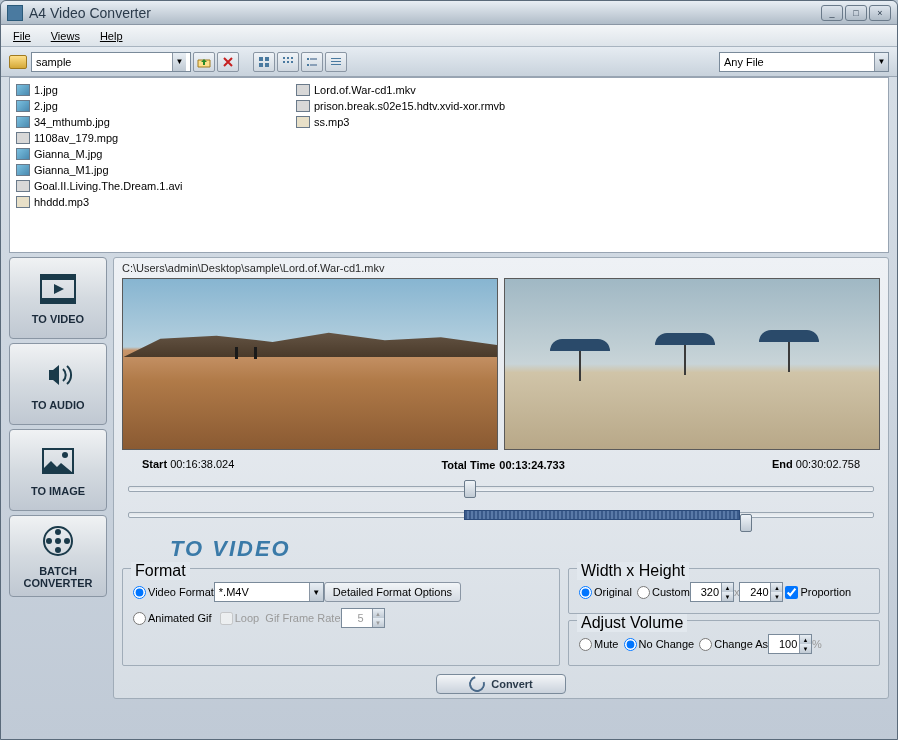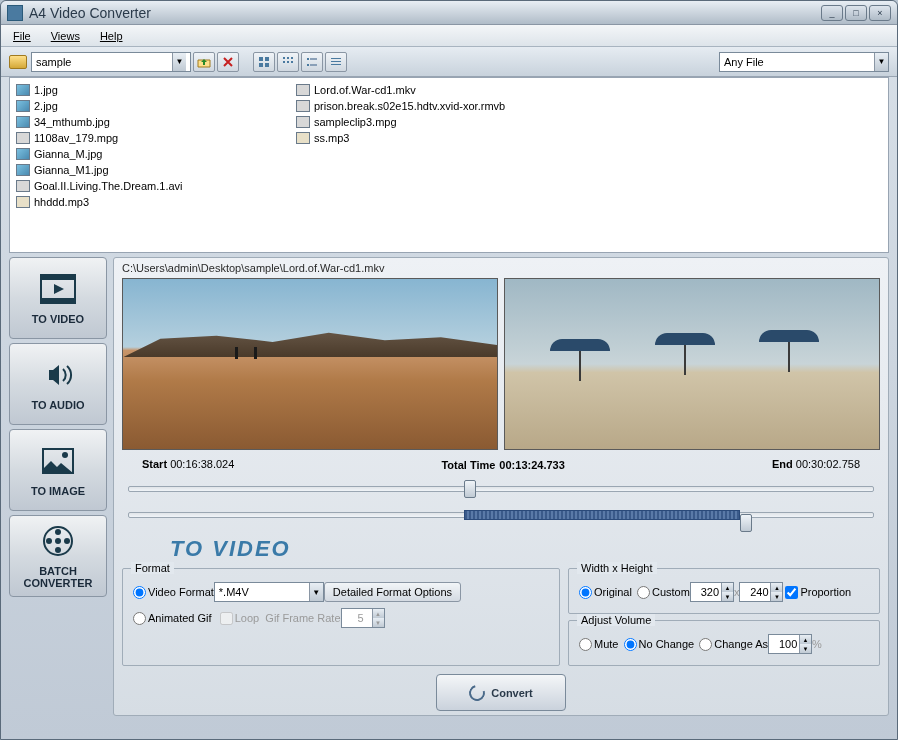--- a/index.html
+++ b/index.html
@@ -44,34 +44,34 @@
 .fig2 { left: 35%; }
 .timerow { display: flex; justify-content: space-between; align-items: center; margin: 6px 20px; font-size: 12px; }
 .timerow .tt { font-weight: bold; font-size: 14px; }
 .slider-track { position: relative; height: 24px; margin: 2px 6px; }
 .track-bg { position: absolute; top: 8px; left: 0; right: 0; height: 6px; background: linear-gradient(to bottom,#e0e4e8,#f0f4f8); border: 1px solid #9aa6b2; border-radius: 2px; }
 .range-bar { position: absolute; top: 6px; height: 10px; background: repeating-linear-gradient(90deg,#3a5a8a 0,#3a5a8a 2px,#5a7aa8 2px,#5a7aa8 4px); border: 1px solid #2a4a7a; }
 .slider-thumb { position: absolute; top: 2px; width: 12px; height: 18px; background: linear-gradient(to bottom,#f0f4f8,#c0cad4); border: 1px solid #6a7a8a; border-radius: 2px; cursor: pointer; }
 .section-title { font-size: 22px; font-weight: bold; color: #3a7aa8; font-style: italic; margin: 8px 0 6px 48px; letter-spacing: 2px; }
 .options-row { display: flex; gap: 8px; }
 .fieldset { border: 1px solid #a0acb8; border-radius: 2px; padding: 8px 8px 6px 8px; position: relative; }
-.fieldset .legend { position: absolute; top: -7px; left: 8px; background: #e2e8ee; padding: 0 4px; font-size: 11px; }
+.fieldset .legend { position: absolute; top: -7px; left: 8px; background: #e2e8ee; padding: 0 4px; font-size: 16px; }
 .format-fs { flex: 1; }
 .size-fs { width: 312px; }
 .opt-row { display: flex; align-items: center; gap: 0; margin: 4px 0; height: 22px; }
 input[type=radio], input[type=checkbox] { margin: 0 2px; }
 .combo { border: 1px solid #7a8a9a; background: #fff; height: 20px; display: flex; align-items: center; padding-left: 4px; }
 .combo .ca { width: 14px; height: 18px; background: linear-gradient(to bottom,#e8eef4,#c0cad4); border-left: 1px solid #8a96a4; margin-left: auto; display: flex; align-items: center; justify-content: center; font-size: 8px; }
 .btn { background: linear-gradient(to bottom,#f2f5f8,#d4dae2); border: 1px solid #8a96a4; border-radius: 3px; padding: 3px 8px; cursor: pointer; font-size: 11px; }
 .spin { border: 1px solid #7a8a9a; background: #fff; height: 20px; width: 44px; display: flex; align-items: center; }
 .spin span:first-child { flex: 1; text-align: center; margin-left: 8px; }
 .spin .sp-btns { width: 12px; display: flex; flex-direction: column; }
 .spin .sp-btns div { height: 9px; border-left: 1px solid #8a96a4; background: linear-gradient(to bottom,#e8eef4,#c0cad4); font-size: 6px; display: flex; align-items: center; justify-content: center; }
 .disabled { color: #9a9a9a; }
-.convert-btn { margin: 8px auto 0; width: 130px; height: 37px; background: linear-gradient(to bottom,#f4f6f8,#cad2dc); border: 1px solid #7a8a9a; border-radius: 4px; display: flex; align-items: center; justify-content: center; gap: 6px; cursor: pointer; font-weight: bold; font-size: 13px; color: #2a3a4a; }
+.convert-btn { margin: 8px auto 0; width: 130px; height: 20px; background: linear-gradient(to bottom,#f4f6f8,#cad2dc); border: 1px solid #7a8a9a; border-radius: 4px; display: flex; align-items: center; justify-content: center; gap: 6px; cursor: pointer; font-weight: bold; font-size: 13px; color: #2a3a4a; }
 .convert-btn .cicon { width: 16px; height: 16px; border: 2px solid #4a6a8a; border-radius: 50%; border-top-color: transparent; transform: rotate(30deg); }
 svg { display: block; }
 </style>
 </head>
 <body>
 
 <div class="window">
 
   <div class="titlebar">
     <div class="app-icon"></div>
@@ -183,24 +183,20 @@
         </div>
       </div>
     <div class="file-col" id="fc2">
         <div class="file-item">
           <div class="file-icon vid"></div>
           <span>Lord.of.War-cd1.mkv</span>
         </div>
         <div class="file-item">
           <div class="file-icon vid"></div>
           <span>prison.break.s02e15.hdtv.xvid-xor.rmvb</span>
-        </div>
-        <div class="file-item">
-          <div class="file-icon vid"></div>
-          <span>sampleclip3.mpg</span>
         </div>
         <div class="file-item">
           <div class="file-icon aud"></div>
           <span>ss.mp3</span>
         </div>
       </div>
   </div>
 
   <div class="main">
     <div class="sidebar">

